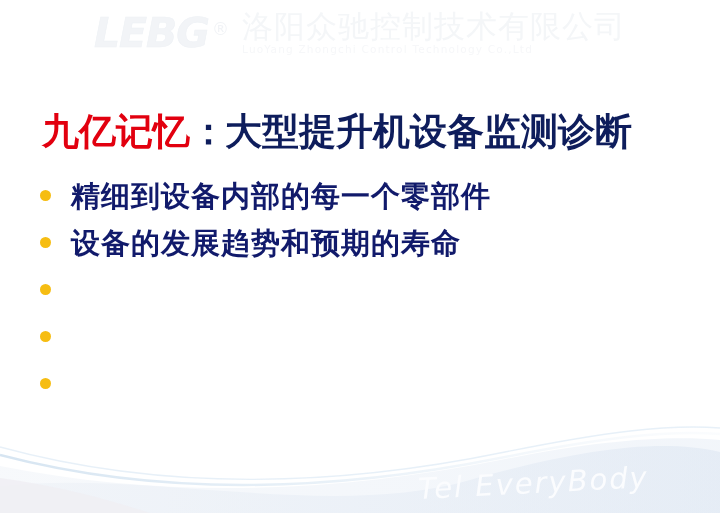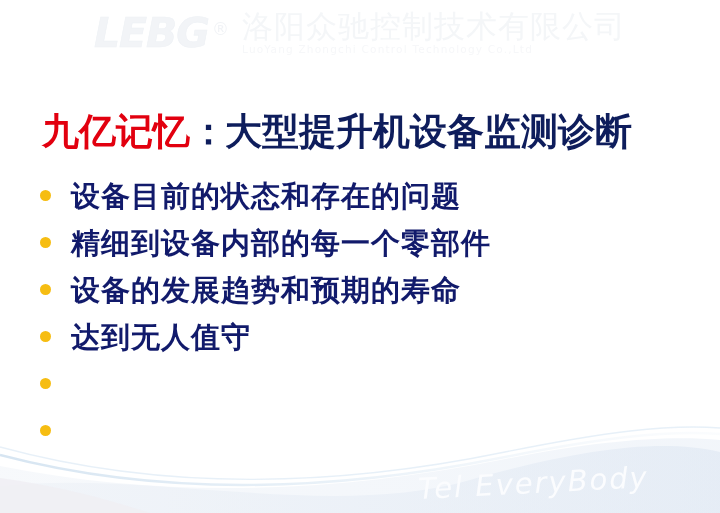--- a/index.html
+++ b/index.html
@@ -210,33 +210,28 @@
     </div>
   </div>
 
   <h1 class="title">
     <span class="t-red">九亿记忆</span><span class="t-colon">：</span><span class="t-blue">大型提升机设备监测诊断</span>
   </h1>
 
   <ul class="bullets" style="list-style:none;margin:0;padding:0;">
     <li class="bullet-row">
       <span class="bullet-dot"></span>
-      <span class="bullet-text">设备目前的状态和存在的问题</span>
-    </li>
-    <li class="bullet-row">
-      <span class="bullet-dot"></span>
       <span class="bullet-text">精细到设备内部的每一个零部件</span>
     </li>
     <li class="bullet-row">
       <span class="bullet-dot"></span>
       <span class="bullet-text">设备的发展趋势和预期的寿命</span>
     </li>
     <li class="bullet-row">
       <span class="bullet-dot"></span>
-      <span class="bullet-text">达到无人值守</span>
     </li>
     <li class="bullet-row">
       <span class="bullet-dot"></span>
     </li>
     <li class="bullet-row">
       <span class="bullet-dot"></span>
     </li>
   </ul>
 
   <div class="bottom-script">Tel EveryBody</div>

